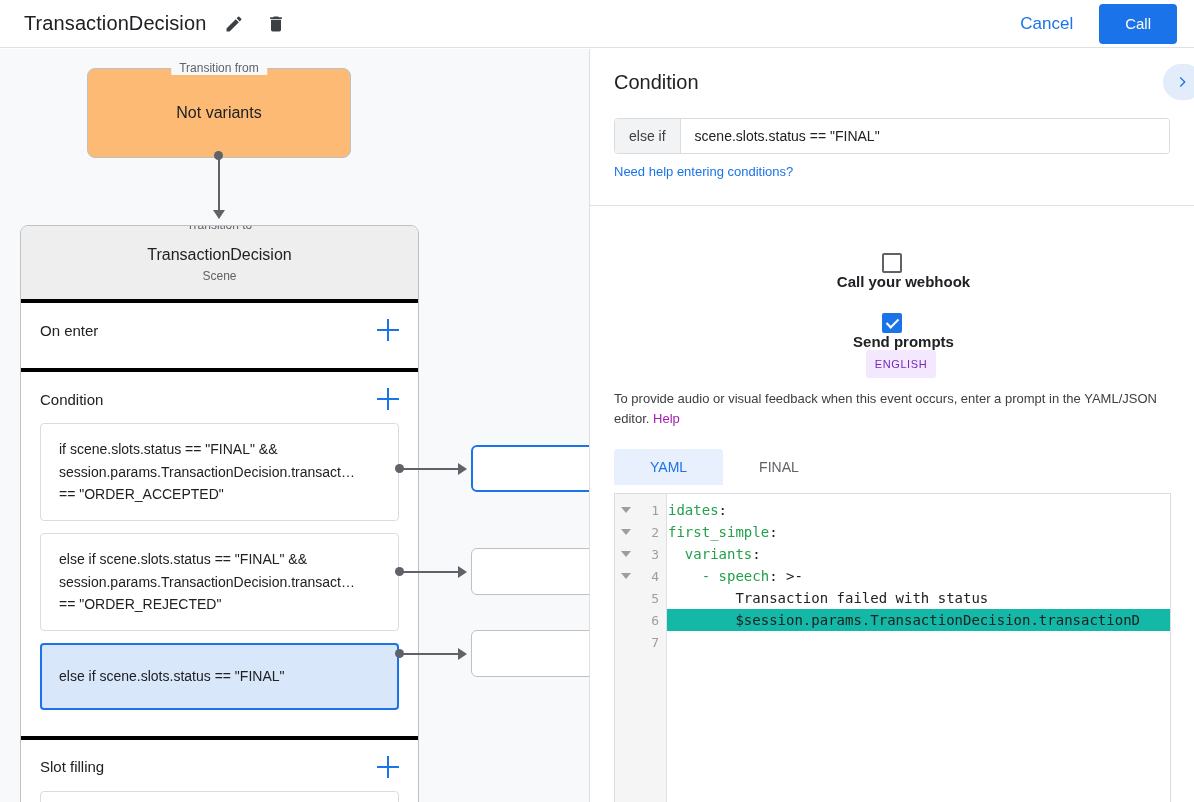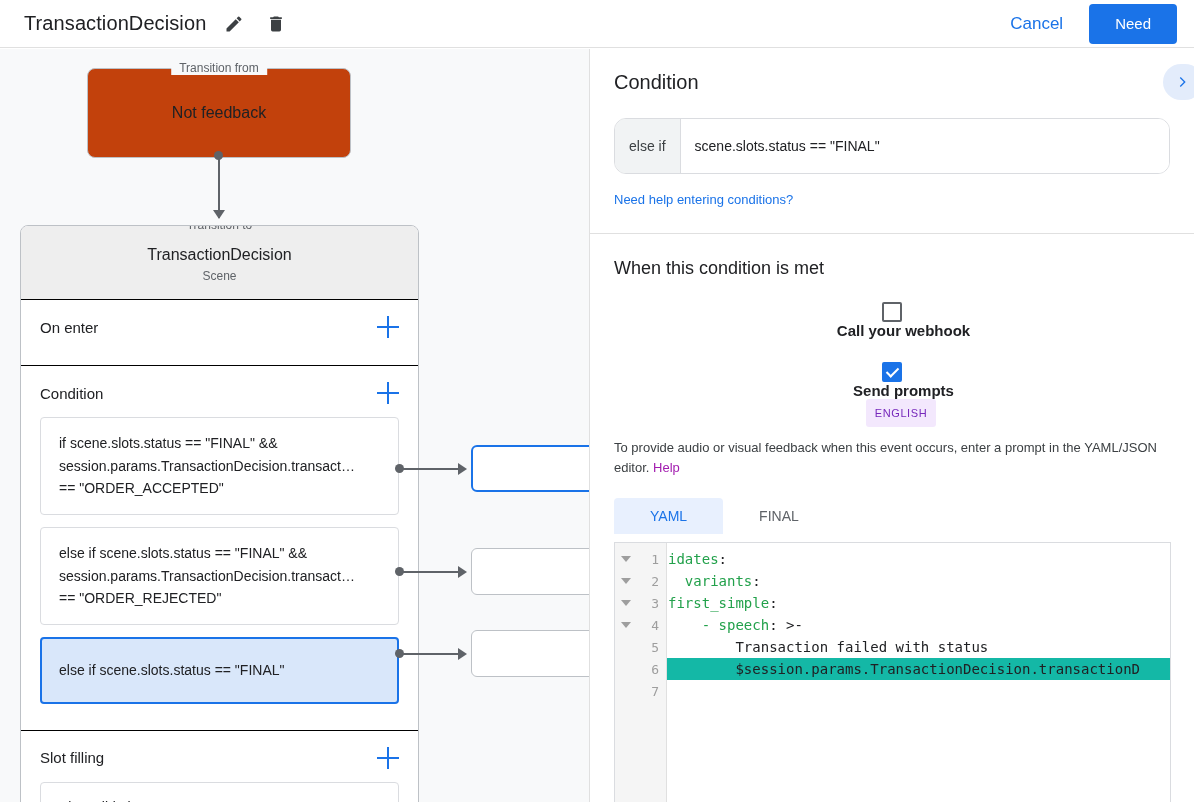--- a/index.html
+++ b/index.html
@@ -41,21 +41,21 @@
     font-family: inherit;
   }
 
   
   .graph-pane {
     position: absolute; left: 0; top: 49px; width: 589px; height: 753px;
     background: #f8f9fa; overflow: hidden;
   }
   .fieldset {
     position: absolute; border: 1px solid #bdc1c6; border-radius: 8px;
-    background: #c2410c;
+    background: #fdba74;
   }
   .fieldset-legend {
     position: absolute; top: -8px; left: 50%; transform: translateX(-50%);
     background: #f8f9fa; padding: 0 8px;
     font-size: 12px; color: #5f6368; white-space: nowrap;
   }
 
   
   #t-from { left: 87px; top: 19px; width: 264px; height: 90px; }
   #t-from .body {
@@ -87,21 +87,21 @@
     background: #eeeeee; padding: 20px 0 16px; text-align: center;
     position: relative;
   }
   #scene-head .legend {
     position: absolute; top: -8px; left: 50%; transform: translateX(-50%);
     background: #eeeeee; padding: 0 8px; font-size: 12px; color: #5f6368;
   }
   .scene-name { font-size: 16px; color: #202124; }
   .scene-sub { font-size: 12px; color: #5f6368; margin-top: 5px; }
 
-  .section { border-top: 1px solid #000000; padding: 0 0 14px; }
+  .section { border-top: 4px solid #000000; padding: 0 0 14px; }
   .section:first-of-type { border-top: 1px solid #dadce0; }
   .section-head {
     display: flex; align-items: center; justify-content: space-between;
     padding: 16px 19px 13px;
   }
   .section-title { font-size: 15px; color: #202124; }
   .plus-btn {
     width: 22px; height: 22px; cursor: pointer; position: relative;
   }
   .plus-btn::before, .plus-btn::after {
@@ -150,23 +150,23 @@
   .detail-top { padding: 22px 24px 0; position: relative; }
   .detail-h1 { font-size: 20px; color: #202124; }
   .chevron-pill {
     position: absolute; right: -9px; top: 15px;
     width: 40px; height: 36px; border-radius: 18px;
     background: #e3ecfb; display: flex; align-items: center;
     justify-content: center; cursor: pointer;
   }
 
   .cond-row {
-    display: flex; margin: 24px 24px 8px;
-    border: 1px solid #dadce0; border-radius: 12px; overflow: hidden;
-    height: 56px;
+    display: flex; margin: 24px 24px 0;
+    border: 1px solid #dadce0; border-radius: 4px; overflow: hidden;
+    height: 36px;
   }
   .cond-prefix {
     background: #f1f3f4; color: #3c4043; font-size: 14px;
     display: flex; align-items: center; padding: 0 14px;
     border-right: 1px solid #dadce0; white-space: nowrap;
   }
   .cond-input {
     flex: 1; border: none; outline: none; font-size: 14px; color: #202124;
     padding: 0 14px; font-family: inherit; background: #ffffff;
   }
@@ -255,28 +255,28 @@
 
   <div class="icon-btn">
     <svg width="20" height="20" viewBox="0 0 24 24" aria-hidden="true">
       <path fill="#3c4043" d="M6 19a2 2 0 0 0 2 2h8a2 2 0 0 0 2-2V7H6v12zM19 4h-3.5l-1-1h-5l-1 1H5v2h14V4z"></path>
     </svg>
   </div>
 
   <div class="topbar-spacer"></div>
 
   <button class="cancel-btn">Cancel</button>
-  <button class="save-btn">Need</button>
+  <button class="save-btn">Call</button>
 </div>
 
 <div class="graph-pane">
 
   <div class="fieldset" id="t-from">
     <div class="fieldset-legend">Transition from</div>
-    <div class="body">Not feedback</div>
+    <div class="body">Not variants</div>
   </div>
 
   <div class="conn-dot" style="left:214px; top:102px;"></div>
   <div class="conn-line" style="left:218px; top:107px; height:62px;"></div>
   <div class="conn-arrow" style="left:213px; top:161px;"></div>
 
   <div id="scene-card">
     <div id="scene-head">
       <div class="legend">Transition to</div>
       <div class="scene-name">TransactionDecision</div>
@@ -352,21 +352,20 @@
   <div class="cond-row">
     <div class="cond-prefix">else if</div>
     <input class="cond-input" type="text" value="scene.slots.status == &quot;FINAL&quot;" style="">
   </div>
 
   <a class="help-link">Need help entering conditions?</a>
 
   <div class="divider"></div>
 
   <div class="detail-body">
-    <div class="detail-h2">When this condition is met</div>
 
     <div class="check-row">
       <div class="cbox"></div>
       <div class="check-label bold">Call your webhook</div>
     </div>
 
     <div class="check-row">
       <div class="cbox checked"></div>
       <div class="check-label bold">Send prompts</div>
       <div class="lang-badge">ENGLISH</div>
@@ -404,22 +403,22 @@
           </div>
           <div class="gline">
             <span>6</span>
           </div>
           <div class="gline">
             <span>7</span>
           </div>
         </div>
       <div class="code" id="code">
           <div class="cline"><span class="p"></span><span class="k">idates</span><span class="p">:</span></div>
+          <div class="cline"><span class="p"></span><span class="k">first_simple</span><span class="p">:</span></div>
           <div class="cline"><span class="p">  </span><span class="k">variants</span><span class="p">:</span></div>
-          <div class="cline"><span class="p"></span><span class="k">first_simple</span><span class="p">:</span></div>
           <div class="cline"><span class="p">    </span><span class="k">- speech</span><span class="p">: &gt;-</span></div>
           <div class="cline"><span class="p">        Transaction failed with status</span></div>
           <div class="cline hl"><span class="p">        $session.params.TransactionDecision.transactionD</span></div>
           <div class="cline"><span class="p"></span></div>
         </div>
     </div>
   </div>
 </div>
 
 </body></html>

